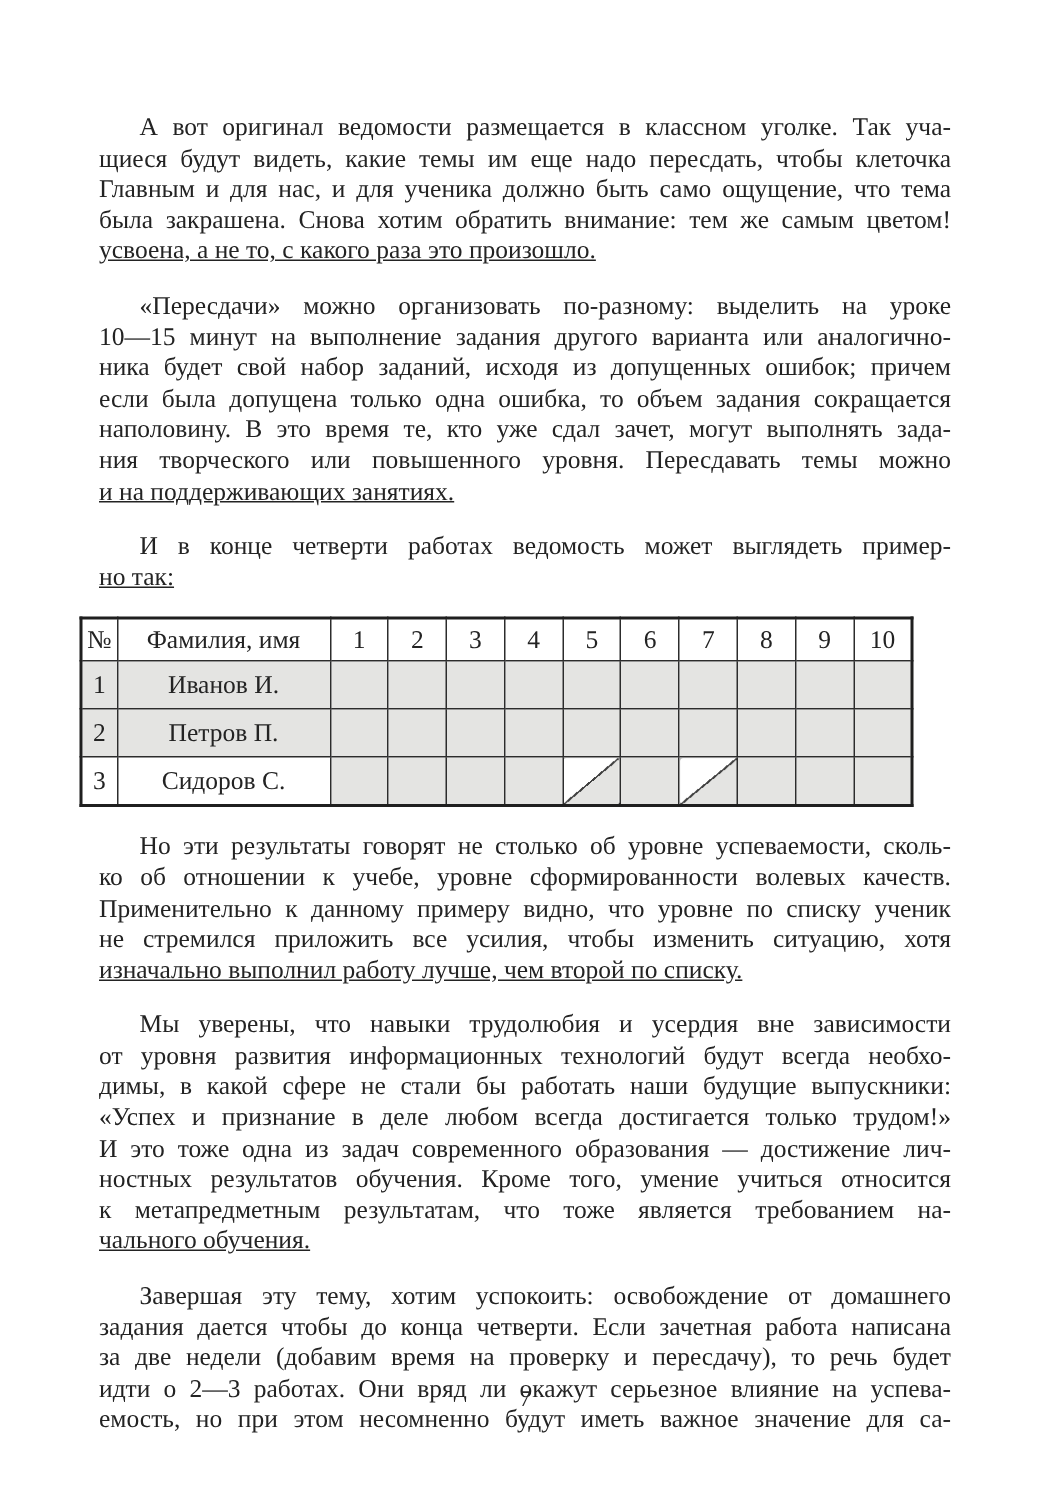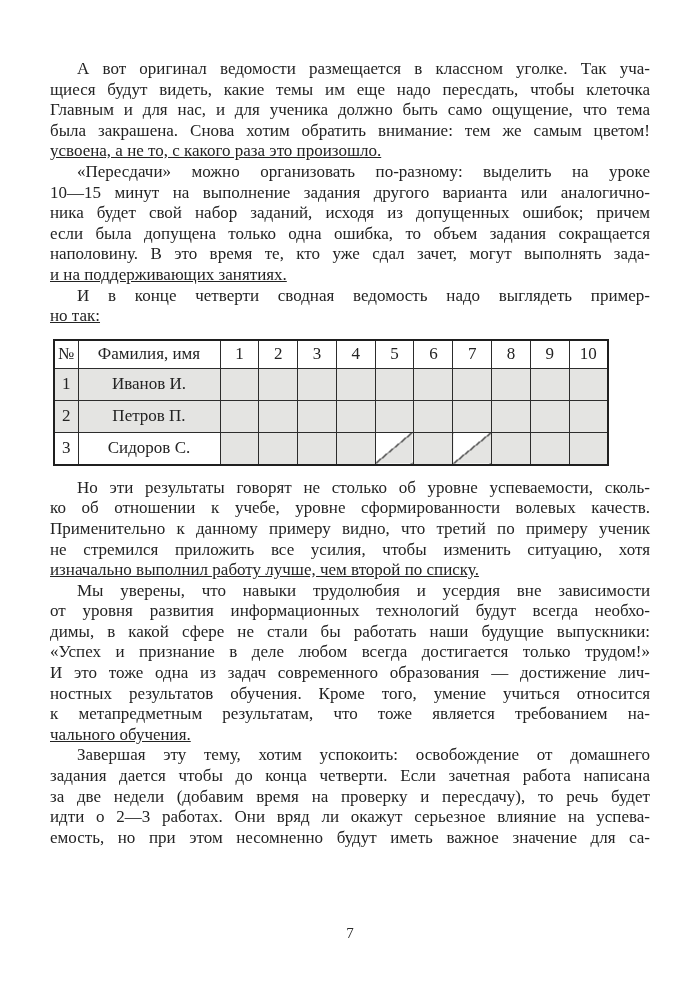--- a/index.html
+++ b/index.html
@@ -15,21 +15,21 @@
     background: #ffffff;
     overflow: hidden;
   }
   .content {
     position: absolute;
     left: 50px; top: 59px;
     width: 600px;
     font-size: 17px;
     line-height: 20.6px;
   }
-  .para { margin: 0; }
+  .para { margin: 16px; }
   .para .line {
     text-align: justify;
     text-align-last: justify;
     white-space: normal;
   }
   .para .line.first { text-indent: 27px; }
   .para .line.pend { text-align-last: left; text-decoration: underline; }
 
   table.grades {
     border-collapse: collapse;
@@ -78,24 +78,25 @@
           <div class="line">Главным и для нас, и для ученика должно быть само ощущение, что тема</div>
           <div class="line">была закрашена. Снова хотим обратить внимание: тем же самым цветом!</div>
           <div class="line pend">усвоена, а не то, с какого раза это произошло.</div>
         </div>
         <div class="para">
           <div class="line first">«Пересдачи» можно организовать по-разному: выделить на уроке</div>
           <div class="line">10—15 минут на выполнение задания другого варианта или аналогично-</div>
           <div class="line">ника будет свой набор заданий, исходя из допущенных ошибок; причем</div>
           <div class="line">если была допущена только одна ошибка, то объем задания сокращается</div>
           <div class="line">наполовину. В это время те, кто уже сдал зачет, могут выполнять зада-</div>
+          <div class="line">ния творческого или повышенного уровня. Пересдавать темы можно</div>
           <div class="line pend">и на поддерживающих занятиях.</div>
         </div>
         <div class="para">
-          <div class="line first">И в конце четверти сводная ведомость надо выглядеть пример-</div>
+          <div class="line first">И в конце четверти работах ведомость может выглядеть пример-</div>
           <div class="line pend">но так:</div>
         </div>
       </div>
     <table class="grades" id="grades-table">
         <colgroup>
           <col style="width: 24px;">
           <col style="width: 142px;">
           <col>
           <col>
           <col>
@@ -165,21 +166,21 @@
             <td class="fill"></td>
             <td class="fill"></td>
             <td class="fill"></td>
           </tr>
         </tbody>
       </table>
     <div id="after-table">
         <div class="para">
           <div class="line first">Но эти результаты говорят не столько об уровне успеваемости, сколь-</div>
           <div class="line">ко об отношении к учебе, уровне сформированности волевых качеств.</div>
-          <div class="line">Применительно к данному примеру видно, что третий по примеру ученик</div>
+          <div class="line">Применительно к данному примеру видно, что уровне по списку ученик</div>
           <div class="line">не стремился приложить все усилия, чтобы изменить ситуацию, хотя</div>
           <div class="line pend">изначально выполнил работу лучше, чем второй по списку.</div>
         </div>
         <div class="para">
           <div class="line first">Мы уверены, что навыки трудолюбия и усердия вне зависимости</div>
           <div class="line">от уровня развития информационных технологий будут всегда необхо-</div>
           <div class="line">димы, в какой сфере не стали бы работать наши будущие выпускники:</div>
           <div class="line">«Успех и признание в деле любом всегда достигается только трудом!»</div>
           <div class="line">И это тоже одна из задач современного образования — достижение лич-</div>
           <div class="line">ностных результатов обучения. Кроме того, умение учиться относится</div>

